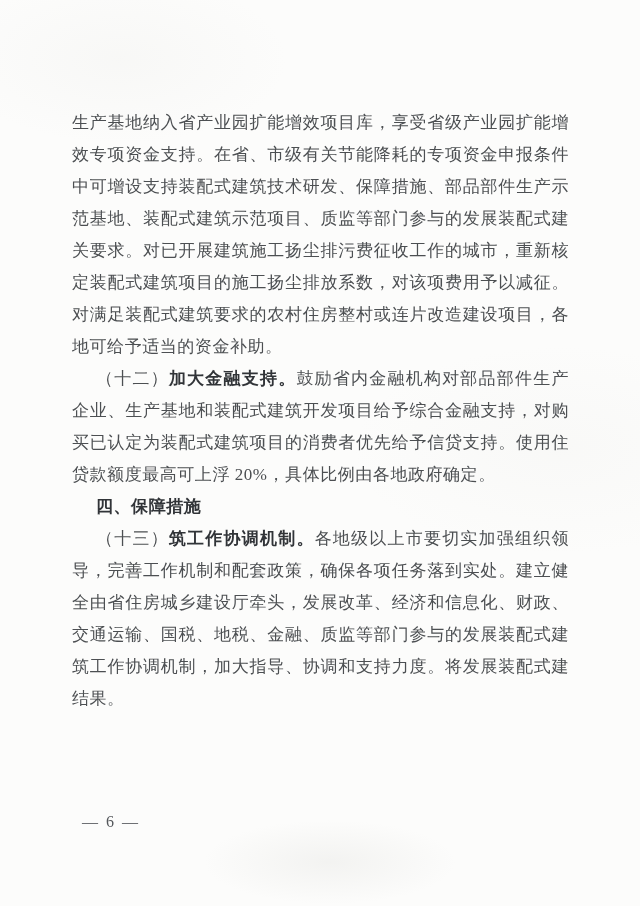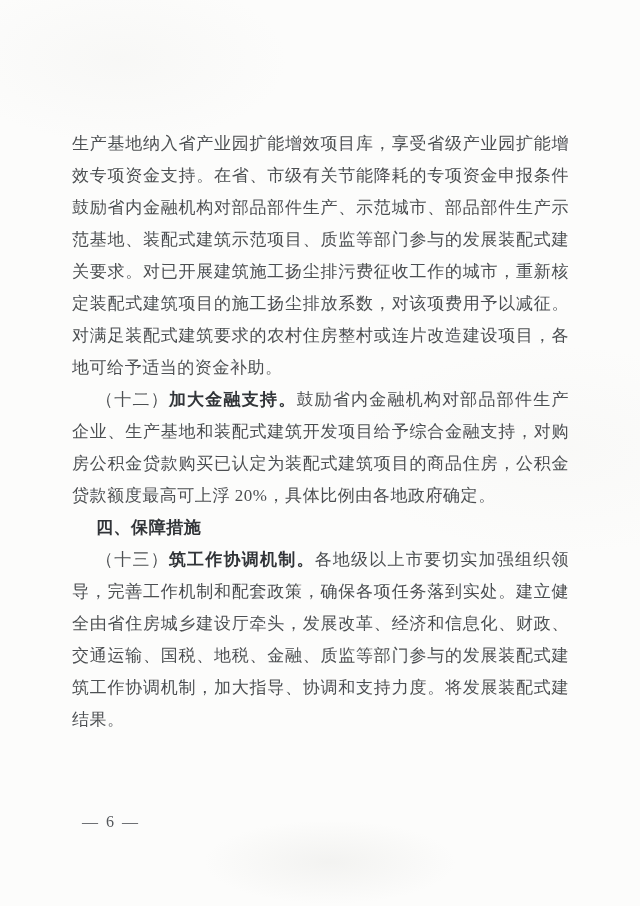--- a/index.html
+++ b/index.html
@@ -19,21 +19,21 @@
     content: "";
     position: absolute; inset: 0;
     background:
       radial-gradient(ellipse 180px 60px at 330px 862px, rgba(200,200,195,0.18), transparent 70%),
       radial-gradient(ellipse 240px 120px at 120px 60px, rgba(210,210,205,0.10), transparent 70%),
       radial-gradient(ellipse 300px 150px at 560px 450px, rgba(210,210,205,0.08), transparent 70%);
     pointer-events: none;
   }
   .text-block {
     position: absolute;
-    left: 72px; top: 128px;
+    left: 72px; top: 107px;
     width: 497px;
   }
   .line {
     height: 32px;
     line-height: 32px;
     font-size: 17px;
     letter-spacing: 0.55px;
     color: #4c4f52;
     text-align: left;
     white-space: nowrap;
@@ -58,29 +58,29 @@
     color: #55585c;
   }
 </style>
 </head>
 <body>
 
 <div class="page">
   <div class="text-block" id="text-block">
       <div class="line fill"><span>生产基地纳入省产业园扩能增效项目库，享受省级产业园扩能增</span></div>
       <div class="line fill"><span>效专项资金支持。在省、市级有关节能降耗的专项资金申报条件</span></div>
-      <div class="line fill"><span>鼓励省内金融机构对部品部件生产、示范城市、部品部件生产示</span></div>
+      <div class="line fill"><span>中可增设支持装配式建筑技术研发、保障措施、部品部件生产示</span></div>
       <div class="line fill"><span>范基地、装配式建筑示范项目、质监等部门参与的发展装配式建</span></div>
       <div class="line fill"><span>关要求。对已开展建筑施工扬尘排污费征收工作的城市，重新核</span></div>
       <div class="line fill"><span>定装配式建筑项目的施工扬尘排放系数，对该项费用予以减征。</span></div>
       <div class="line fill"><span>对满足装配式建筑要求的农村住房整村或连片改造建设项目，各</span></div>
       <div class="line"><span>地可给予适当的资金补助。</span></div>
       <div class="line fill indent"><span>（十二）</span><span class="b">加大金融支持。</span><span>鼓励省内金融机构对部品部件生产</span></div>
       <div class="line fill"><span>企业、生产基地和装配式建筑开发项目给予综合金融支持，对购</span></div>
-      <div class="line fill"><span>房公积金贷款购买已认定为装配式建筑项目的商品住房，公积金</span></div>
+      <div class="line fill"><span>买已认定为装配式建筑项目的消费者优先给予信贷支持。使用住</span></div>
       <div class="line"><span>贷款额度最高可上浮 20%，具体比例由各地政府确定。</span></div>
       <div class="line indent"><span class="b">四、保障措施</span></div>
       <div class="line fill indent"><span>（十三）</span><span class="b">筑工作协调机制。</span><span>各地级以上市要切实加强组织领</span></div>
       <div class="line fill"><span>导，完善工作机制和配套政策，确保各项任务落到实处。建立健</span></div>
       <div class="line fill"><span>全由省住房城乡建设厅牵头，发展改革、经济和信息化、财政、</span></div>
       <div class="line fill"><span>交通运输、国税、地税、金融、质监等部门参与的发展装配式建</span></div>
       <div class="line fill"><span>筑工作协调机制，加大指导、协调和支持力度。将发展装配式建</span></div>
       <div class="line"><span>结果。</span></div>
     </div>
   <div class="page-number">— 6 —</div>

